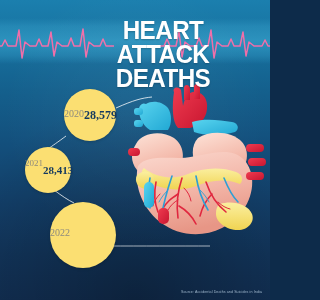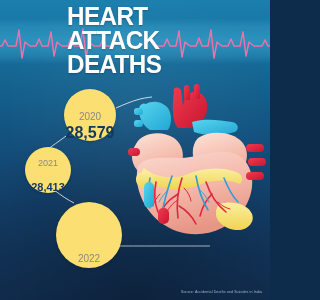--- a/index.html
+++ b/index.html
@@ -52,22 +52,22 @@
     height: 42px;
   }
   .ecg.left  { left: -4px;  width: 118px; }
   .ecg.right { right: -4px; width: 118px; }
   .ecg svg { display: block; width: 100%; height: 100%; }
 
   
   .title {
     position: absolute;
     left: 0; right: 8px;
-    top: 4px;
-    text-align: left;
+    top: 18px;
+    text-align: center;
     padding-left: 64px;
     z-index: 6;
   }
   .title div {
     color: #ffffff;
     font-weight: 700;
     font-size: 25px;
     line-height: 0.96;
     letter-spacing: -0.6px;
     text-shadow: 0 1px 2px rgba(0,0,0,0.22);
@@ -94,53 +94,54 @@
     pointer-events: none;
   }
   .connectors svg { display: block; width: 270px; height: 300px; }
 
   
   .bubble {
     position: absolute;
     border-radius: 50%;
     background: #fbdf72;
     display: flex;
-    flex-direction: column;
+    flex-direction: row;
     align-items: center;
-    justify-content: flex-end;
+    justify-content: space-between;
     z-index: 5;
     box-shadow: 0 1px 3px rgba(0,0,0,0.18);
+    font-family: Liberation Serif, serif;
   }
   .bubble .yr {
     color: #8d8a7e;
     font-weight: 400;
     line-height: 1;
   }
   .bubble .val {
     color: #14395f;
     font-weight: 700;
     line-height: 1;
   }
 
   #bubble-2020 {
     left: 64px; top: 89px;
     width: 52px; height: 52px;
   }
   #bubble-2020 .yr  { font-size: 10px; margin-bottom: 3px; }
-  #bubble-2020 .val { font-size: 16px; }
+  #bubble-2020 .val { font-size: 12px; }
 
   #bubble-2021 {
     left: 25px; top: 147px;
     width: 46px; height: 46px;
   }
   #bubble-2021 .yr  { font-size: 9px; margin-bottom: 14px; }
   #bubble-2021 .val { font-size: 11px; }
 
   #bubble-2022 {
-    left: 56px; top: 202px;
+    left: 50px; top: 202px;
     width: 66px; height: 66px;
   }
   #bubble-2022 .yr  { font-size: 10px; margin-bottom: 4px; }
   #bubble-2022 .val { font-size: 16px; }
 
   
   .source {
     position: absolute;
     right: 8px;
     bottom: 6px;

